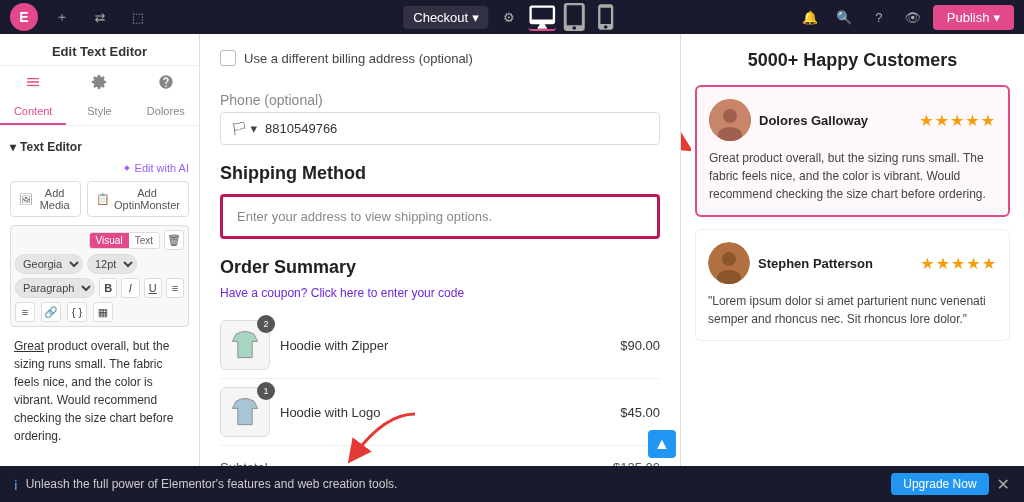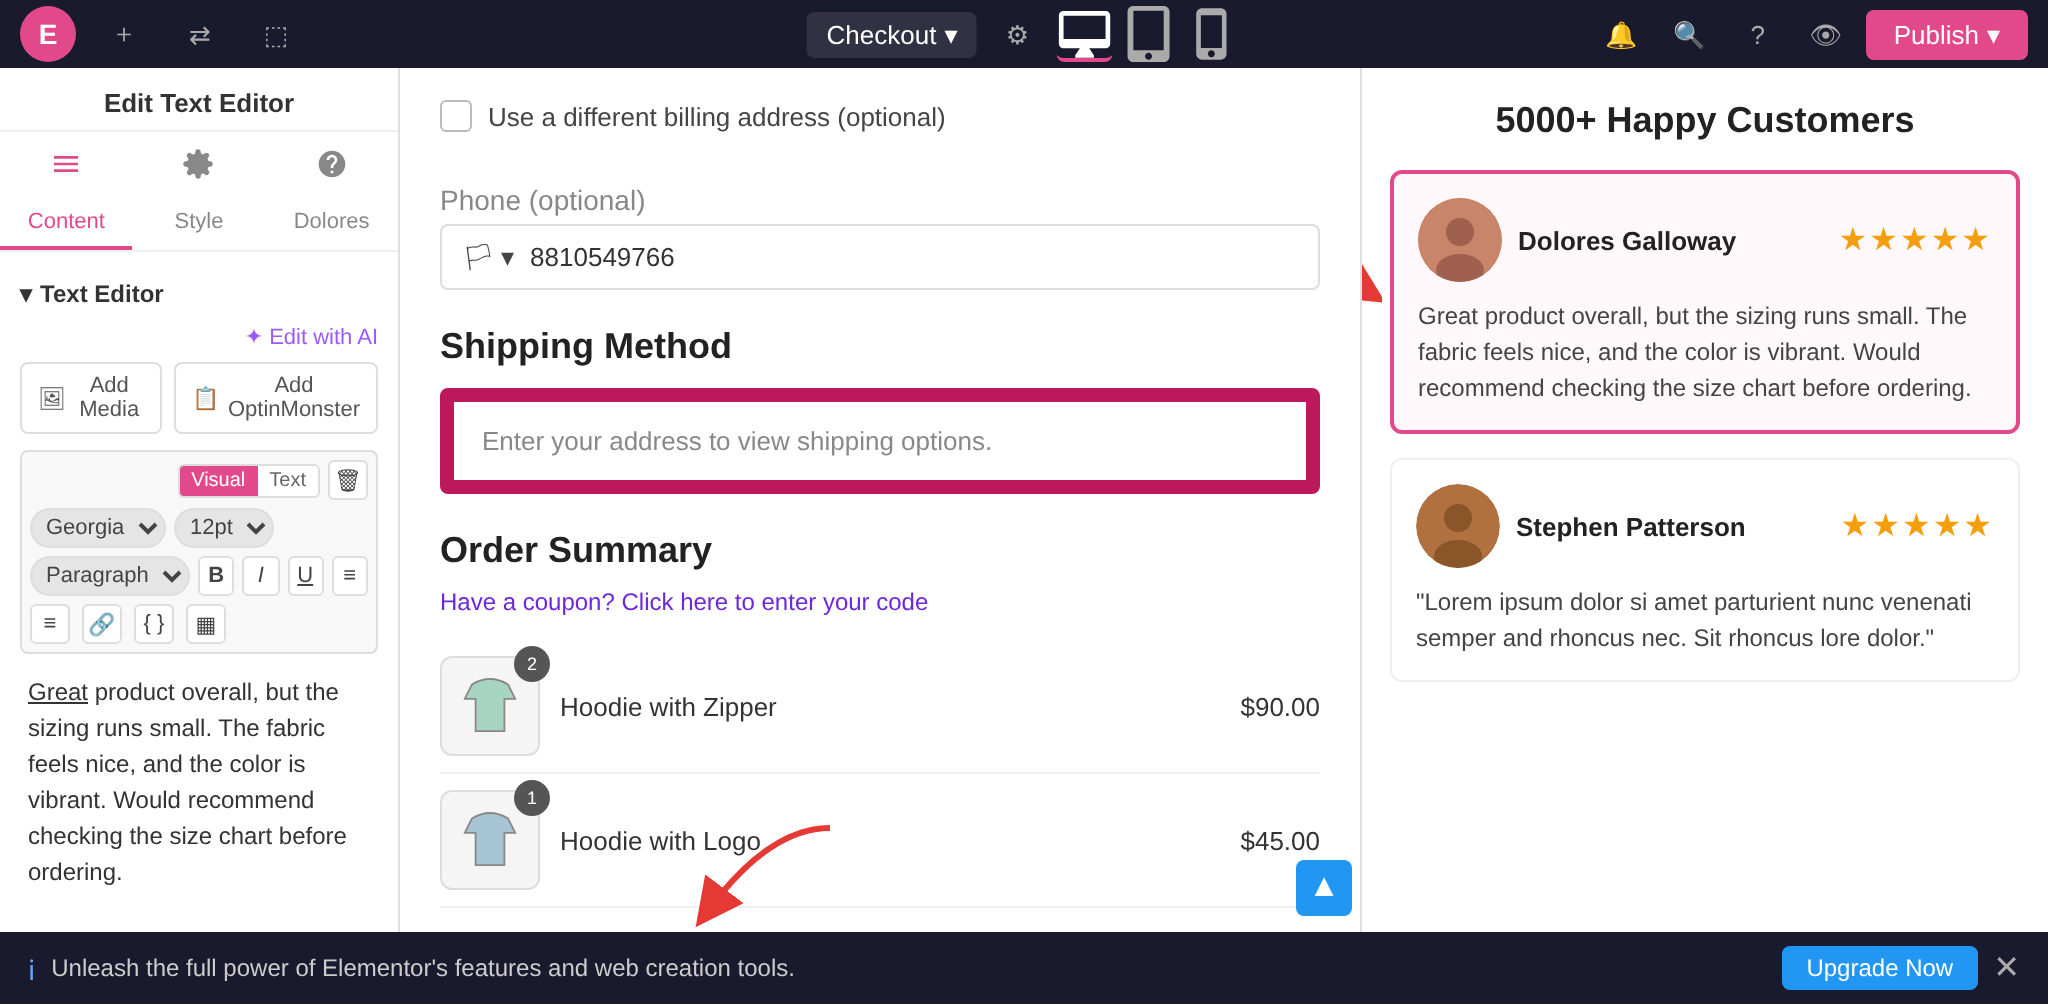--- a/index.html
+++ b/index.html
@@ -59,21 +59,21 @@
     .checkout-wrap { padding: 16px 20px; max-width: 480px; }
     .billing-row { display: flex; align-items: center; gap: 8px; margin-bottom: 26px; }
     .billing-checkbox { width: 16px; height: 16px; border: 1px solid #bbb; border-radius: 3px; }
     .billing-label { font-size: 13px; color: #444; }
     .phone-row { margin-bottom: 18px; }
     .phone-label { font-size: 14px; color: #888; margin-bottom: 4px; }
     .phone-input-wrap { display: flex; align-items: center; border: 1px solid #ddd; border-radius: 4px; padding: 8px 10px; gap: 8px; }
     .flag-select { display: flex; align-items: center; gap: 3px; font-size: 13px; color: #444; cursor: pointer; }
     .phone-value { font-size: 13px; color: #333; }
     .section-heading { font-size: 18px; font-weight: 700; color: #222; margin-bottom: 10px; }
-    .shipping-box { border: 7px solid #be185d; border-radius: 4px; padding: 12px 14px; font-size: 13px; color: #888; margin-bottom: 18px; }
+    .shipping-box { border: 3px solid #be185d; border-radius: 4px; padding: 12px 14px; font-size: 13px; color: #888; margin-bottom: 18px; }
     .order-summary-heading { font-size: 18px; font-weight: 700; color: #222; margin-bottom: 8px; }
     .coupon-link { color: #6d28d9; font-size: 12px; cursor: pointer; margin-bottom: 12px; display: block; }
     .order-item { display: flex; align-items: center; gap: 10px; padding: 8px 0; border-bottom: 1px solid #f0f0f0; }
     .item-img { width: 50px; height: 50px; border: 1px solid #ddd; border-radius: 6px; background: #f5f5f5; display: flex; align-items: center; justify-content: center; position: relative; }
     .item-badge { position: absolute; top: -6px; right: -6px; width: 18px; height: 18px; border-radius: 50%; background: #555; color: #fff; font-size: 9px; display: flex; align-items: center; justify-content: center; }
     .item-name { flex: 1; font-size: 13px; color: #333; font-weight: 500; }
     .item-price { font-size: 13px; color: #333; }
     .totals-section { margin-top: 10px; }
     .total-row { display: flex; justify-content: space-between; padding: 4px 0; font-size: 13px; color: #555; }
     .total-row.grand { font-size: 16px; font-weight: 700; color: #222; border-top: 2px solid #333; padding-top: 8px; margin-top: 4px; }

